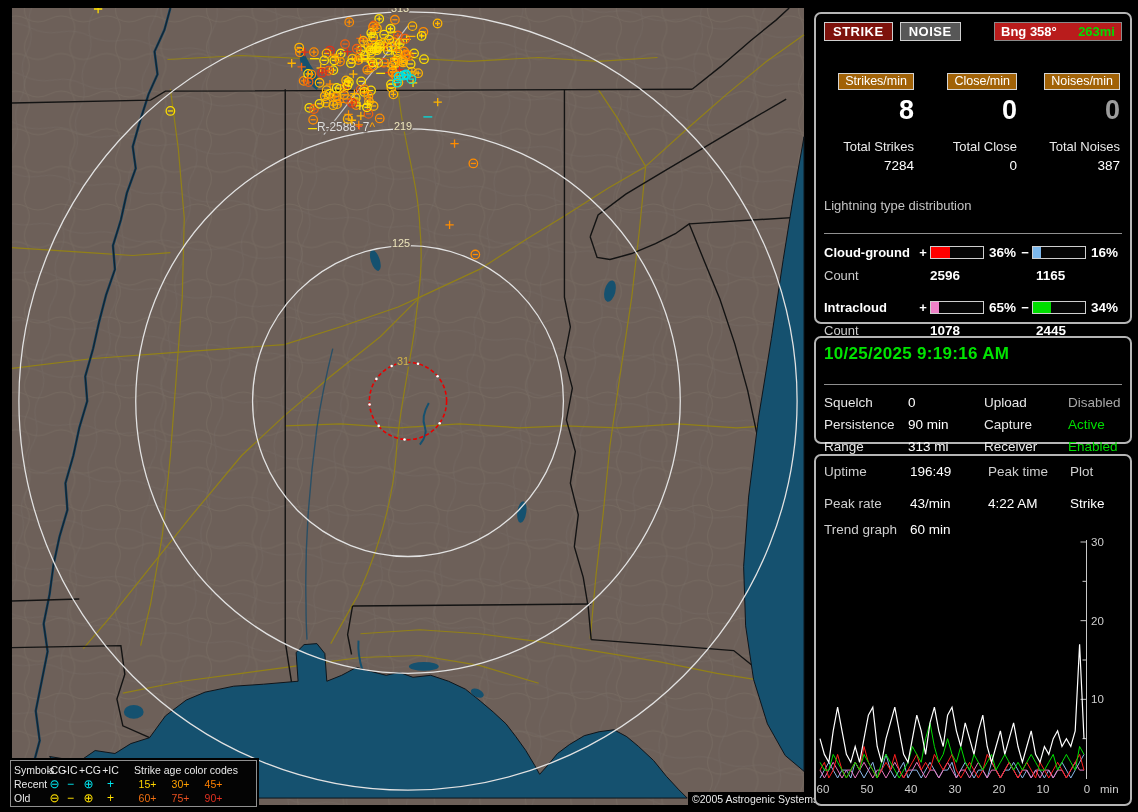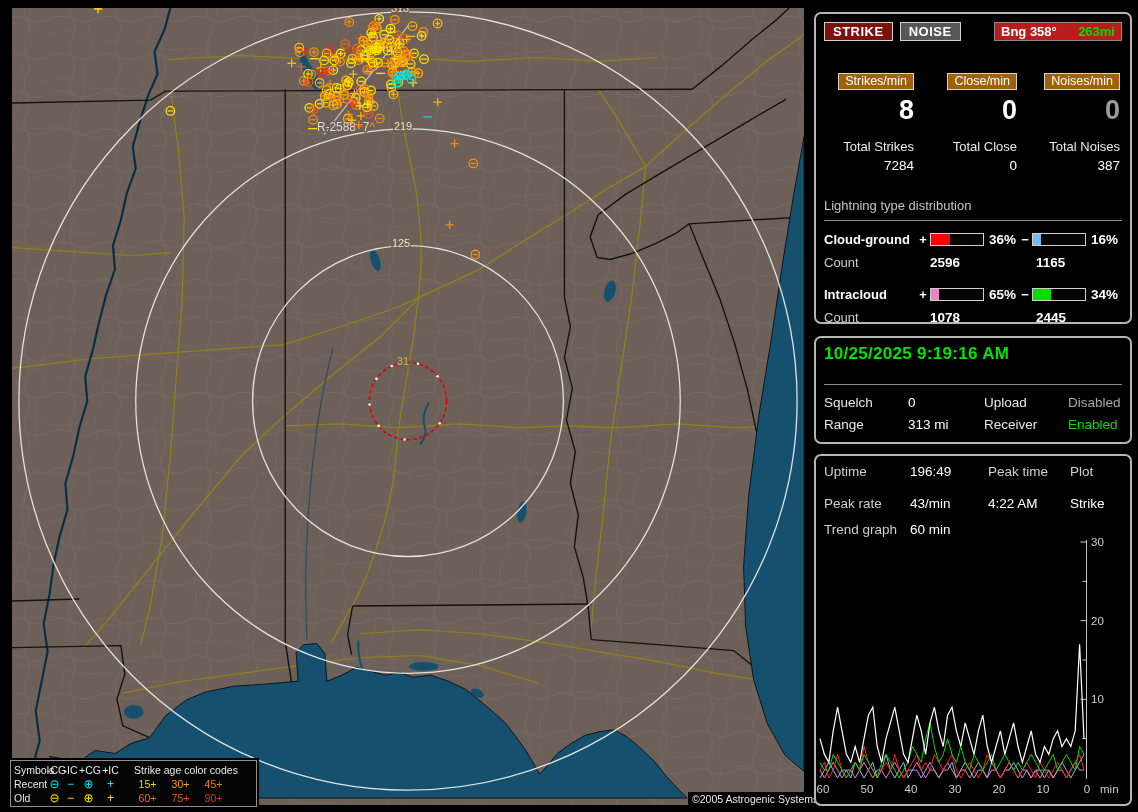--- a/index.html
+++ b/index.html
@@ -55,21 +55,21 @@
   .statcols{display:flex;justify-content:space-between;margin-top:30px;padding:0 2px;}
   .statcol{width:88px;text-align:right;}
   .stat-badge{
     display:inline-block;background:#a16207;border:1px solid #d4d4d4;color:#fff;
     font-size:12.5px;padding:0 6px 1px 6px;
   }
   .stat-rate{font-size:27px;font-weight:bold;line-height:1.05;margin:6px 0 15px 0;}
   .stat-total-label{font-size:13px;color:#eaeaea;}
   .stat-total{font-size:13.5px;color:#fff;margin-top:4px;}
   #dist-section{margin-top:25px;}
-  #dist-title{font-size:13px;color:#c4c4c4;border-bottom:1px solid #909090;padding-bottom:7px;margin-bottom:9px;}
+  #dist-title{font-size:13px;color:#c4c4c4;border-bottom:1px solid #909090;padding-bottom:20px;margin-bottom:9px;}
   .dist-row{display:grid;grid-template-columns:92px 14px 54px 34px 14px 54px auto;align-items:center;height:18px;font-size:13px;font-weight:bold;}
   .dist-sign{text-align:center;}
   .dist-bar{height:11px;border:1px solid #cfcfcf;background:#050505;position:relative;}
   .dist-fill{position:absolute;left:0;top:0;bottom:0;}
   .dist-pct{padding-left:5px;font-size:13.5px;}
   .count-row{display:grid;grid-template-columns:106px 106px auto;font-size:13px;margin:7px 0 15px 0;}
   .count-label{color:#cccccc;}
   .count-val{font-weight:bold;font-size:13.5px;}
   #datetime{color:#00e400;font-size:17px;font-weight:bold;letter-spacing:.3px;border-bottom:1px solid #8e8e8e;padding-bottom:20px;}
   .kv-rows{margin-top:10px;display:grid;row-gap:7px;}
@@ -984,20 +984,26 @@
 <div class="pbox" id="box-dt">
   <div id="datetime">10/25/2025 9:19:16 AM</div>
   <div class="kv-rows">
     <div class="kv-row">
       <span class="kv-label">Squelch</span>
       <span class="kv-val">0</span>
       <span class="kv-label">Upload</span>
       <span class="kv-val" style="color: rgb(168, 168, 168);">Disabled</span>
     </div>
     <div class="kv-row">
+      <span class="kv-label">Persistence</span>
+      <span class="kv-val">90 min</span>
+      <span class="kv-label">Capture</span>
+      <span class="kv-val" style="color: rgb(0, 221, 0);">Active</span>
+    </div>
+    <div class="kv-row">
       <span class="kv-label">Range</span>
       <span class="kv-val">313 mi</span>
       <span class="kv-label">Receiver</span>
       <span class="kv-val" style="color: rgb(0, 221, 0);">Enabled</span>
     </div>
   </div>
 </div>
 
 <div class="pbox" id="box-status">
   <div class="st-rows">

